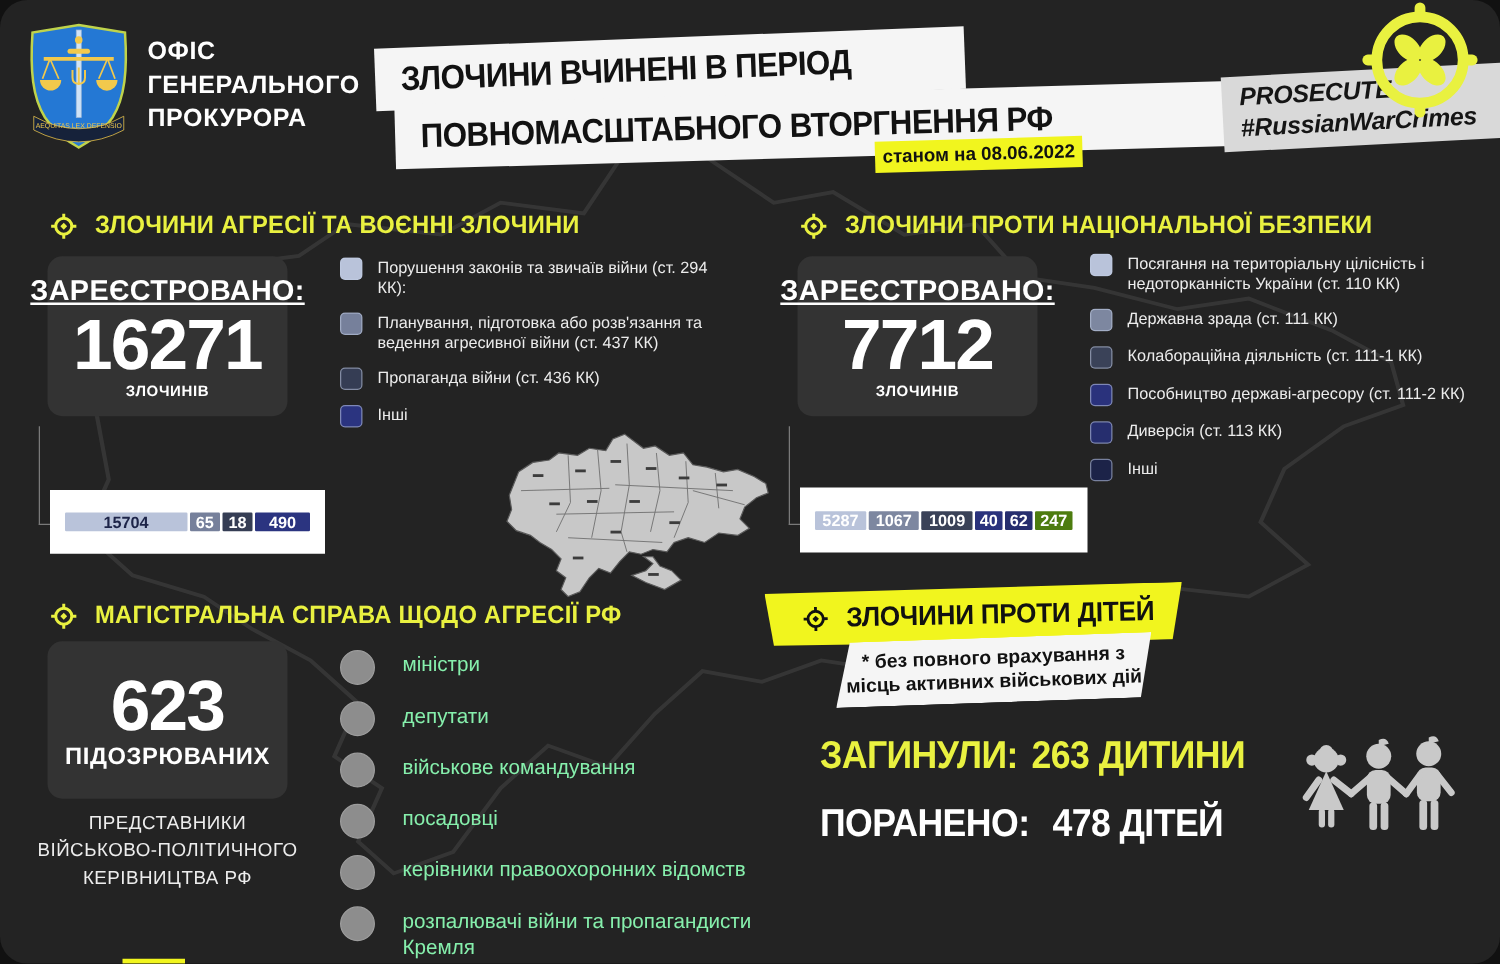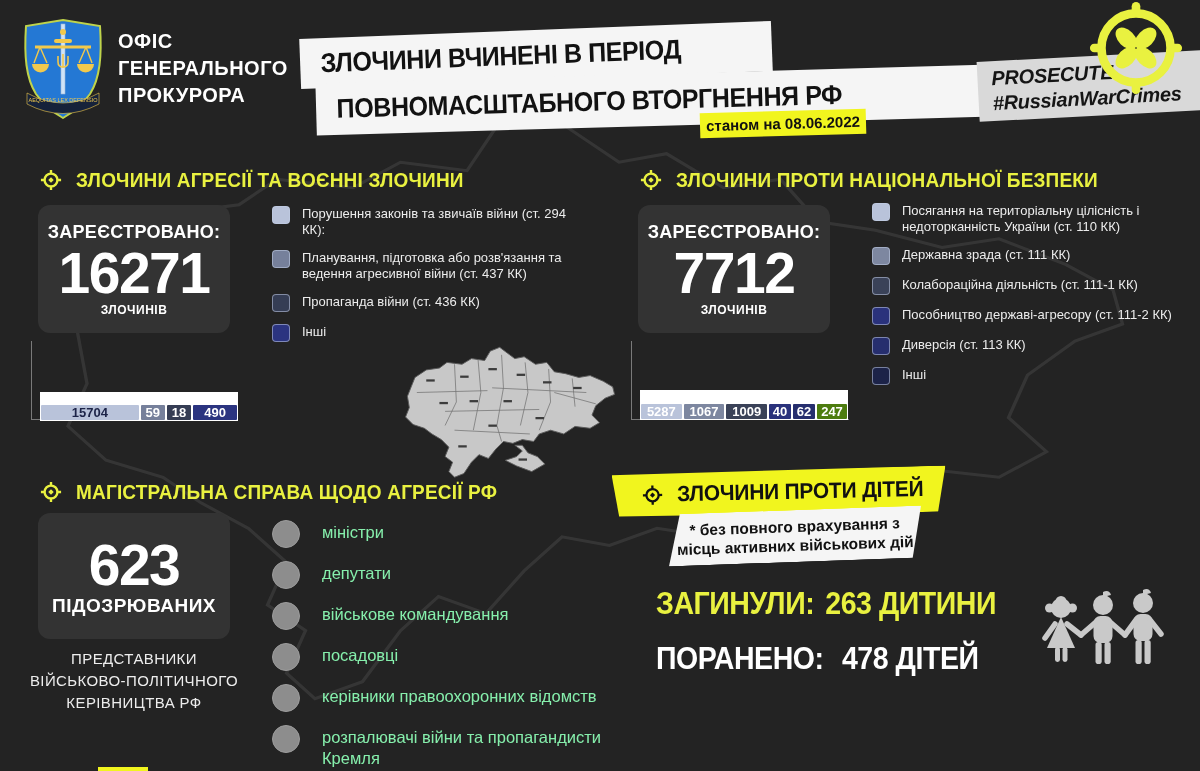--- a/index.html
+++ b/index.html
@@ -1,20 +1,21 @@
 <!DOCTYPE html>
 <html><head>
 <meta charset="utf-8">
 <style>
   html,body{margin:0;padding:0;background:#111;}
   .canvas{
     position:relative;width:1200px;height:771px;overflow:hidden;
     background:var(--bg,#232323);
     font-family:"Liberation Sans","DejaVu Sans",sans-serif;
     color:#fff;
+    border-radius:22px;
   }
   .abs{position:absolute;}
   svg{display:block;}
   .watermark{position:absolute;left:30px;top:60px;opacity:.9;pointer-events:none;}
 
   
   .org-text{left:118px;top:28px;font-size:20px;font-weight:700;line-height:27px;letter-spacing:.5px;}
   .strip{background:#f5f5f5;display:flex;align-items:center;}
   .strip1{left:300px;top:30px;width:472px;height:50px;transform:rotate(-2.2deg);}
   .strip2{left:316px;top:74px;width:676px;height:52px;transform:rotate(-1.6deg);}
@@ -22,39 +23,39 @@
     transform:scaleX(.93);transform-origin:left center;white-space:nowrap;padding-left:22px;}
   .date-tag{left:700px;top:111px;width:166px;height:25px;background:var(--banner-yellow,#f1f51e);
     color:#111;font-size:15px;font-weight:700;display:flex;align-items:center;justify-content:center;
     transform:rotate(-1.6deg);z-index:3;}
   .campaign-banner{left:978px;top:56px;width:212px;height:60px;background:#d9d9d9;
     transform:rotate(-3deg);display:flex;flex-direction:column;justify-content:center;padding-left:14px;z-index:1;}
   .campaign-line{color:#151515;font-weight:700;font-style:italic;font-size:20px;line-height:25px;letter-spacing:-.3px;}
   .clover{left:1088px;top:0;z-index:2;}
 
   
-  .sec-head{display:flex;align-items:flex-start;gap:14px;color:var(--yellow,#e9f140);}
+  .sec-head{display:flex;align-items:center;gap:14px;color:var(--yellow,#e9f140);}
   .sec-head .txt{font-size:20px;font-weight:700;letter-spacing:.2px;transform:scaleX(.95);transform-origin:left center;white-space:nowrap;}
   .cross{flex:0 0 auto;}
 
   
   .card{background:#333;border-radius:12px;display:flex;flex-direction:column;align-items:center;justify-content:center;}
-  .card .lbl{font-size:18px;font-weight:700;letter-spacing:.3px;}
+  .card .lbl{font-size:23px;font-weight:700;letter-spacing:.3px;text-decoration:underline;}
   .card .big{font-size:57px;font-weight:700;letter-spacing:-1.5px;line-height:60px;}
   .card .unit{font-size:12px;font-weight:700;letter-spacing:.5px;}
 
   
   .legend{display:flex;flex-direction:column;}
   .legend-item{display:flex;gap:12px;align-items:flex-start;margin-bottom:12px;}
   .swatch{width:16px;height:16px;border-radius:4px;flex:0 0 16px;border:1px solid rgba(195,205,230,.55);}
   .legend-label{font-size:13px;line-height:16px;color:#ececec;font-weight:400;}
 
   
   .axis{background:#7a7a7a;position:absolute;}
-  .bar{display:flex;background:#fff;padding:1px;gap:2px;align-items:flex-end;}
+  .bar{display:flex;background:#fff;padding:12px;gap:2px;align-items:center;}
   .seg{display:flex;align-items:center;justify-content:center;font-size:13px;font-weight:700;border-radius:1px;}
 
   
   .master-desc{left:28px;top:648px;width:212px;text-align:center;font-size:15px;line-height:22px;
     font-weight:400;color:#ededed;letter-spacing:.4px;}
   .m-item{display:flex;align-items:flex-start;gap:22px;margin-bottom:13px;}
   .m-bullet{width:26px;height:26px;border-radius:50%;background:#8d8d8d;border:1px solid #9c9c9c;flex:0 0 26px;}
   .m-label{font-size:16.5px;line-height:21px;color:#86efac;padding-top:2px;max-width:330px;}
 
   
@@ -159,21 +160,21 @@
       </div>
       <div class="legend-item">
         <span class="swatch" style="background: rgb(43, 52, 128);"></span>
         <span class="legend-label">Інші</span>
       </div>
     </div>
   <div class="axis" style="left:31px;top:341px;width:1px;height:79px"></div>
   <div class="axis" style="left:31px;top:419px;width:205px;height:1px"></div>
   <div class="abs bar" style="left:40px;top:392px;width:196px;height:27px">
       <div class="seg" style="background: rgb(185, 195, 218); color: rgb(29, 36, 72); flex-grow: 25; min-width: 46px;">15704</div>
-      <div class="seg" style="background: rgb(118, 128, 155); color: rgb(255, 255, 255); flex-grow: 4; min-width: 22px;">59</div>
+      <div class="seg" style="background: rgb(118, 128, 155); color: rgb(255, 255, 255); flex-grow: 4; min-width: 22px;">65</div>
       <div class="seg" style="background: rgb(53, 61, 84); color: rgb(255, 255, 255); flex-grow: 4; min-width: 22px;">18</div>
       <div class="seg" style="background: rgb(43, 52, 128); color: rgb(255, 255, 255); flex-grow: 9; min-width: 30px;">490</div>
     </div>
 
   <div class="abs sec-head" style="left:640px;top:169px">
     <svg class="cross" width="22" height="22" viewBox="0 0 24 24">
       <circle cx="12" cy="12" r="7" fill="none" stroke="#e9f140" stroke-width="2.6"></circle>
       <path d="M12,1 v4 M12,19 v4 M1,12 h4 M19,12 h4" stroke="#e9f140" stroke-width="2.6"></path>
       <rect x="9.9" y="9.9" width="4.2" height="4.2" transform="rotate(45 12 12)" fill="#e9f140"></rect>
     </svg>

